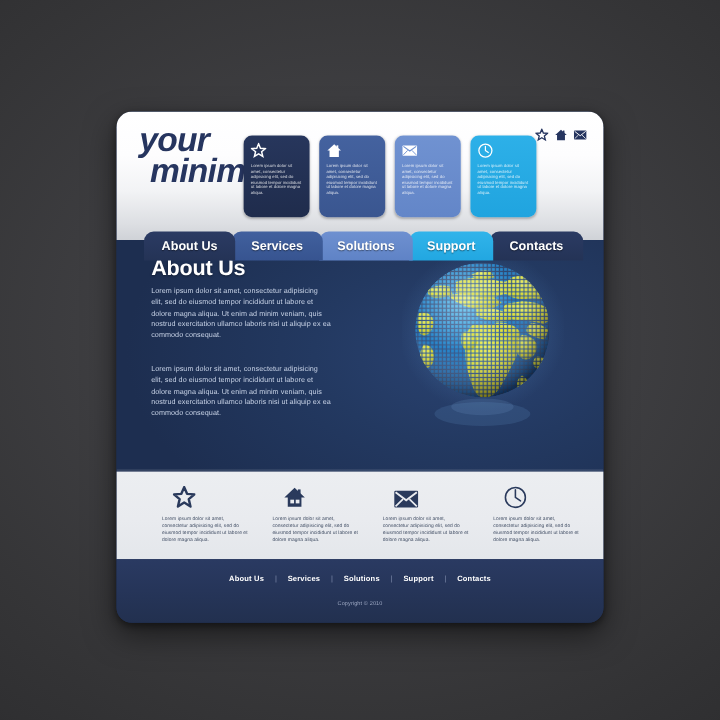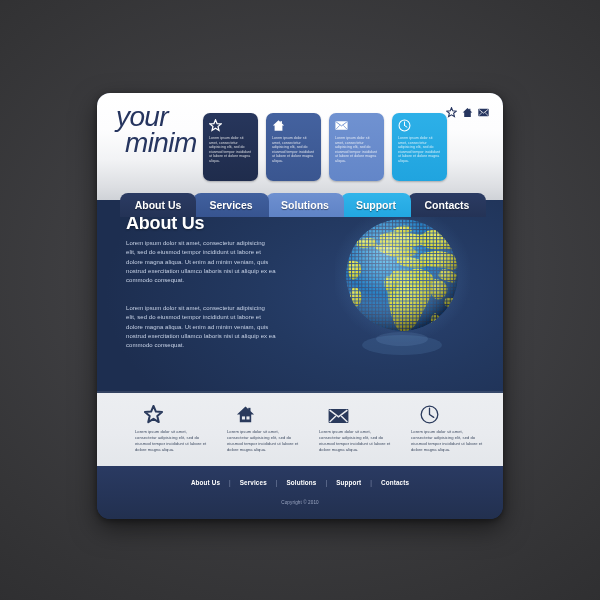--- a/index.html
+++ b/index.html
@@ -40,21 +40,21 @@
     position: relative;
     height: 107px;
     background: linear-gradient(180deg, #ffffff 0%, #fdfdfe 34%, #f2f3f5 62%, #dcdee2 88%, #cfd2d7 100%);
   }
 
   .logo {
     position: absolute;
     left: 19px;
     top: 11px;
     font-style: italic;
-    font-weight: normal;
+    font-weight: bold;
     font-size: 28px;
     line-height: 26px;
     letter-spacing: -0.6px;
     color: #26355f;
     font-family: "Liberation Sans", sans-serif;
   }
   .logo .l2 { display: block; padding-left: 9px; }
 
   .social {
     position: absolute;

